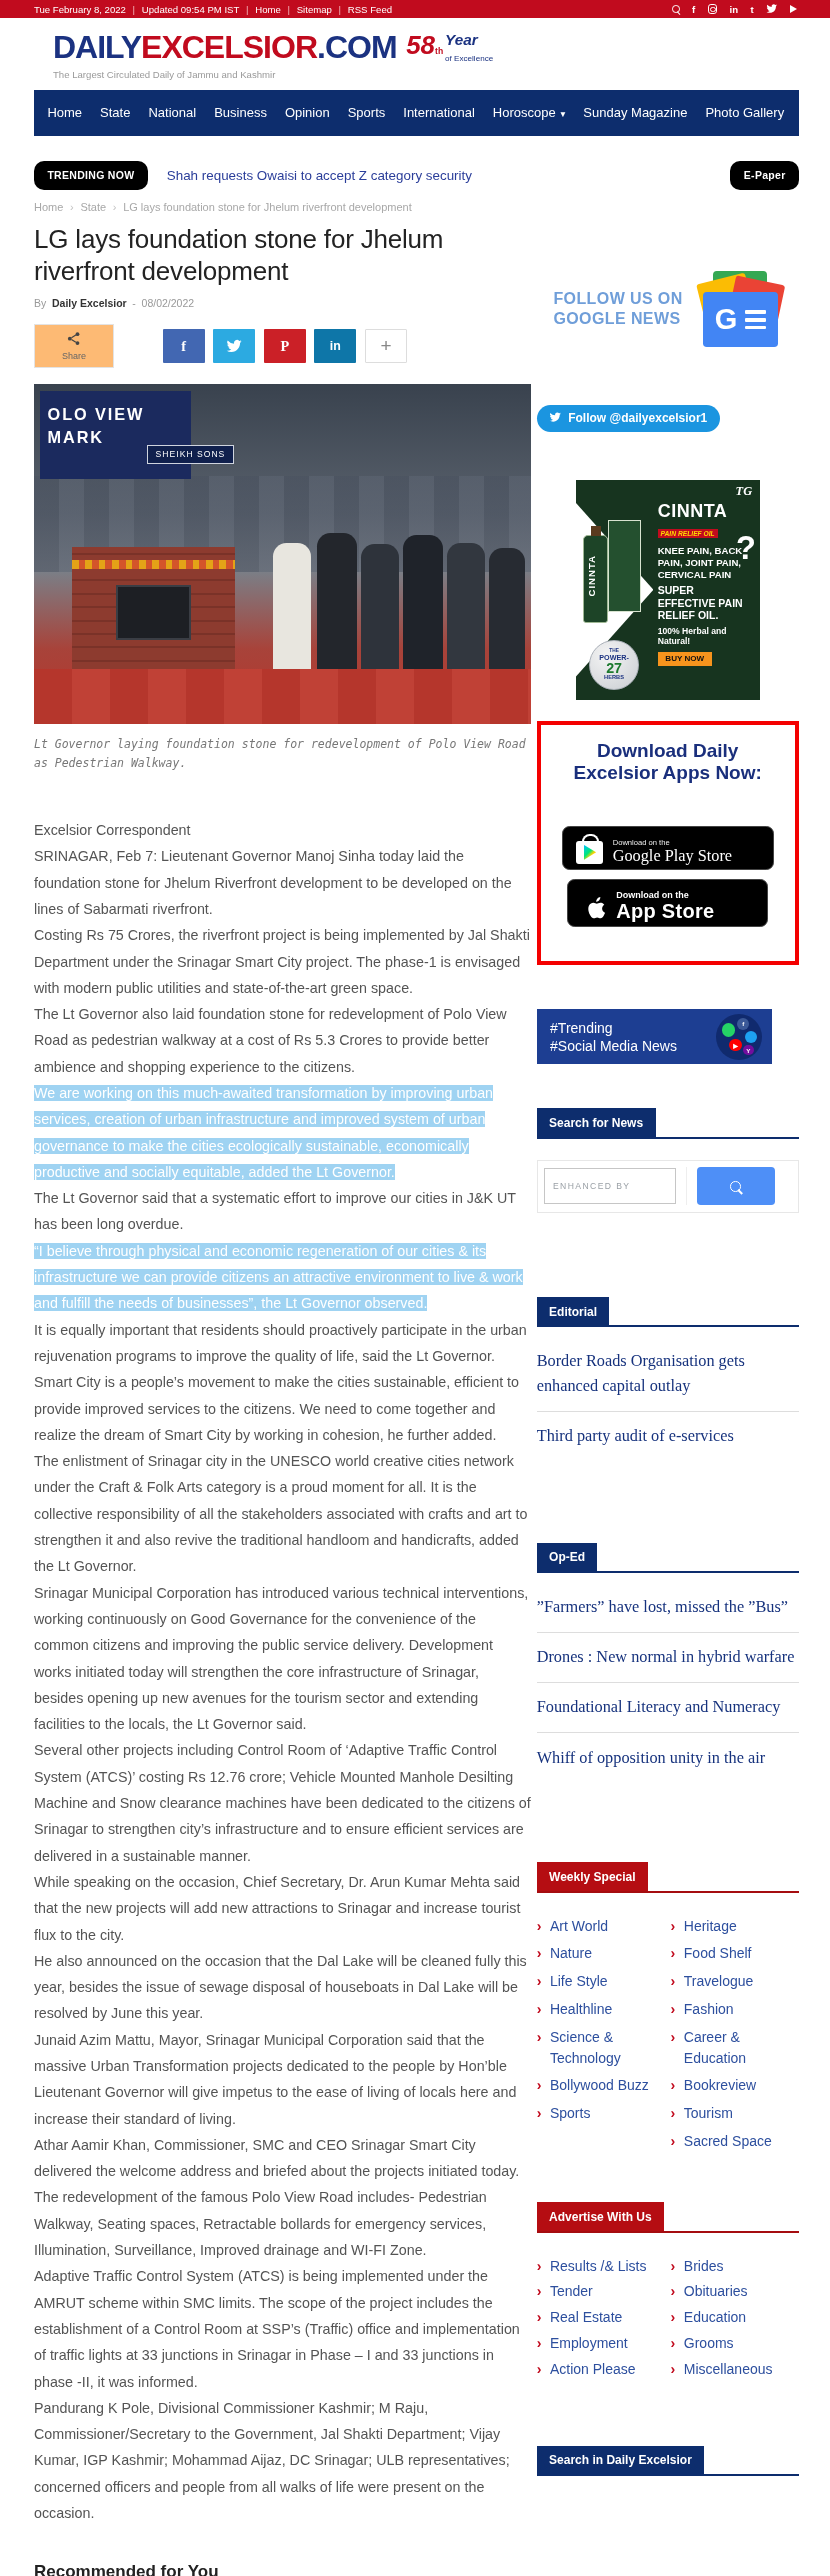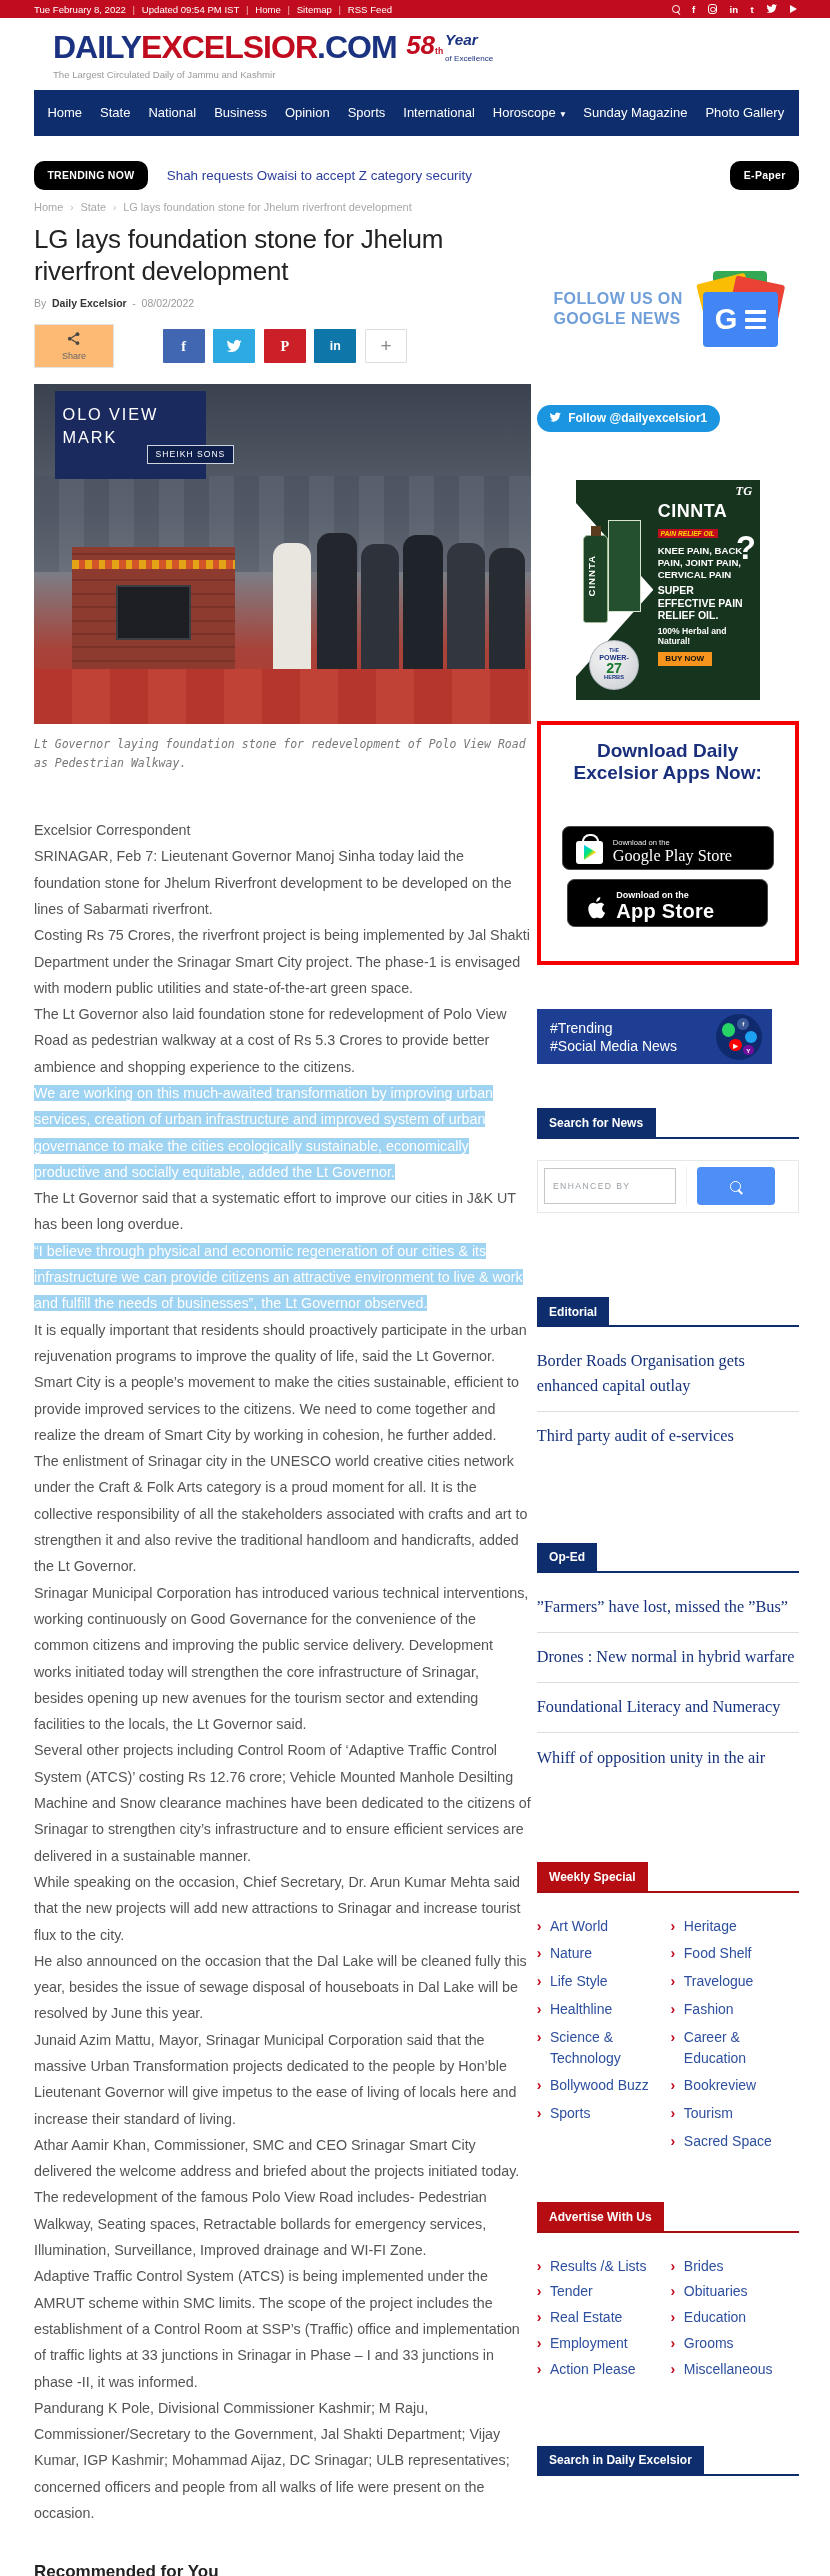--- a/index.html
+++ b/index.html
@@ -73,22 +73,22 @@
   .sq-btn { width:42px; height:34px; border:none; color:#fff; font-weight:bold; font-size:14.3px; display:flex; align-items:center; justify-content:center; cursor:pointer; border-radius:1px; align-self:center; }
   .sq-fb { background:#4267b2; font-family:"Liberation Serif",serif; }
   .sq-tw { background:#2caae1; }
   .sq-pin { background:#cb2027; font-family:"Liberation Serif",serif; }
   .sq-li { background:#0e76a8; font-size:12.4px; }
   .sq-plus { background:#fff; border:1px solid #ddd; color:#888; font-size:19px; font-weight:normal; }
 
   
   .article-img { width:497px; height:340px; margin-top:15.3px; position:relative; overflow:hidden;
     background:linear-gradient(180deg,#39424e 0%,#59616c 38%,#7a7f87 55%,#a8433a 78%,#b5362c 100%); }
-  .sign-navy { position:absolute; left:21px; top:7.6px; width:151px; height:88px; background:#1b2a5e;
-    color:#fff; font-weight:normal; font-size:16.3px; letter-spacing:1.9px; padding:11.5px 7.6px; line-height:1.4; }
+  .sign-navy { position:absolute; left:6px; top:7.6px; width:151px; height:88px; background:#1b2a5e;
+    color:#fff; font-weight:bold; font-size:16.3px; letter-spacing:1.9px; padding:11.5px 7.6px; line-height:1.4; }
   .sign-white { position:absolute; left:113px; top:61px; background:#10204d; color:#fff; font-size:8.6px; letter-spacing:1px; padding:3.8px 7.6px; border:1px solid #cfd4de; }
   .pedestal { position:absolute; left:38px; top:163px; width:163px; height:153px;
     background:repeating-linear-gradient(0deg,#8d3b2f 0 11.5px,#7a3228 11.5px 13.4px),#8d3b2f; }
   .garland { position:absolute; left:0; top:13.4px; width:100%; height:8.6px;
     background:repeating-linear-gradient(90deg,#e4a317 0 6.7px,#d4542a 6.7px 13.4px); }
   .plaque { position:absolute; left:44px; top:38px; width:75px; height:55px; background:#1d1f24; border:2.9px solid #3a3d44; }
   .carpet { position:absolute; left:0; bottom:0; width:100%; height:55px;
     background:repeating-linear-gradient(90deg,#b5362c 0 38px,#c04136 38px 76px); }
   .person { position:absolute; bottom:38px; border-radius:13.4px 13.4px 0 0; }
   .crowd-blur { position:absolute; top:92px; left:0; width:100%; height:96px;

